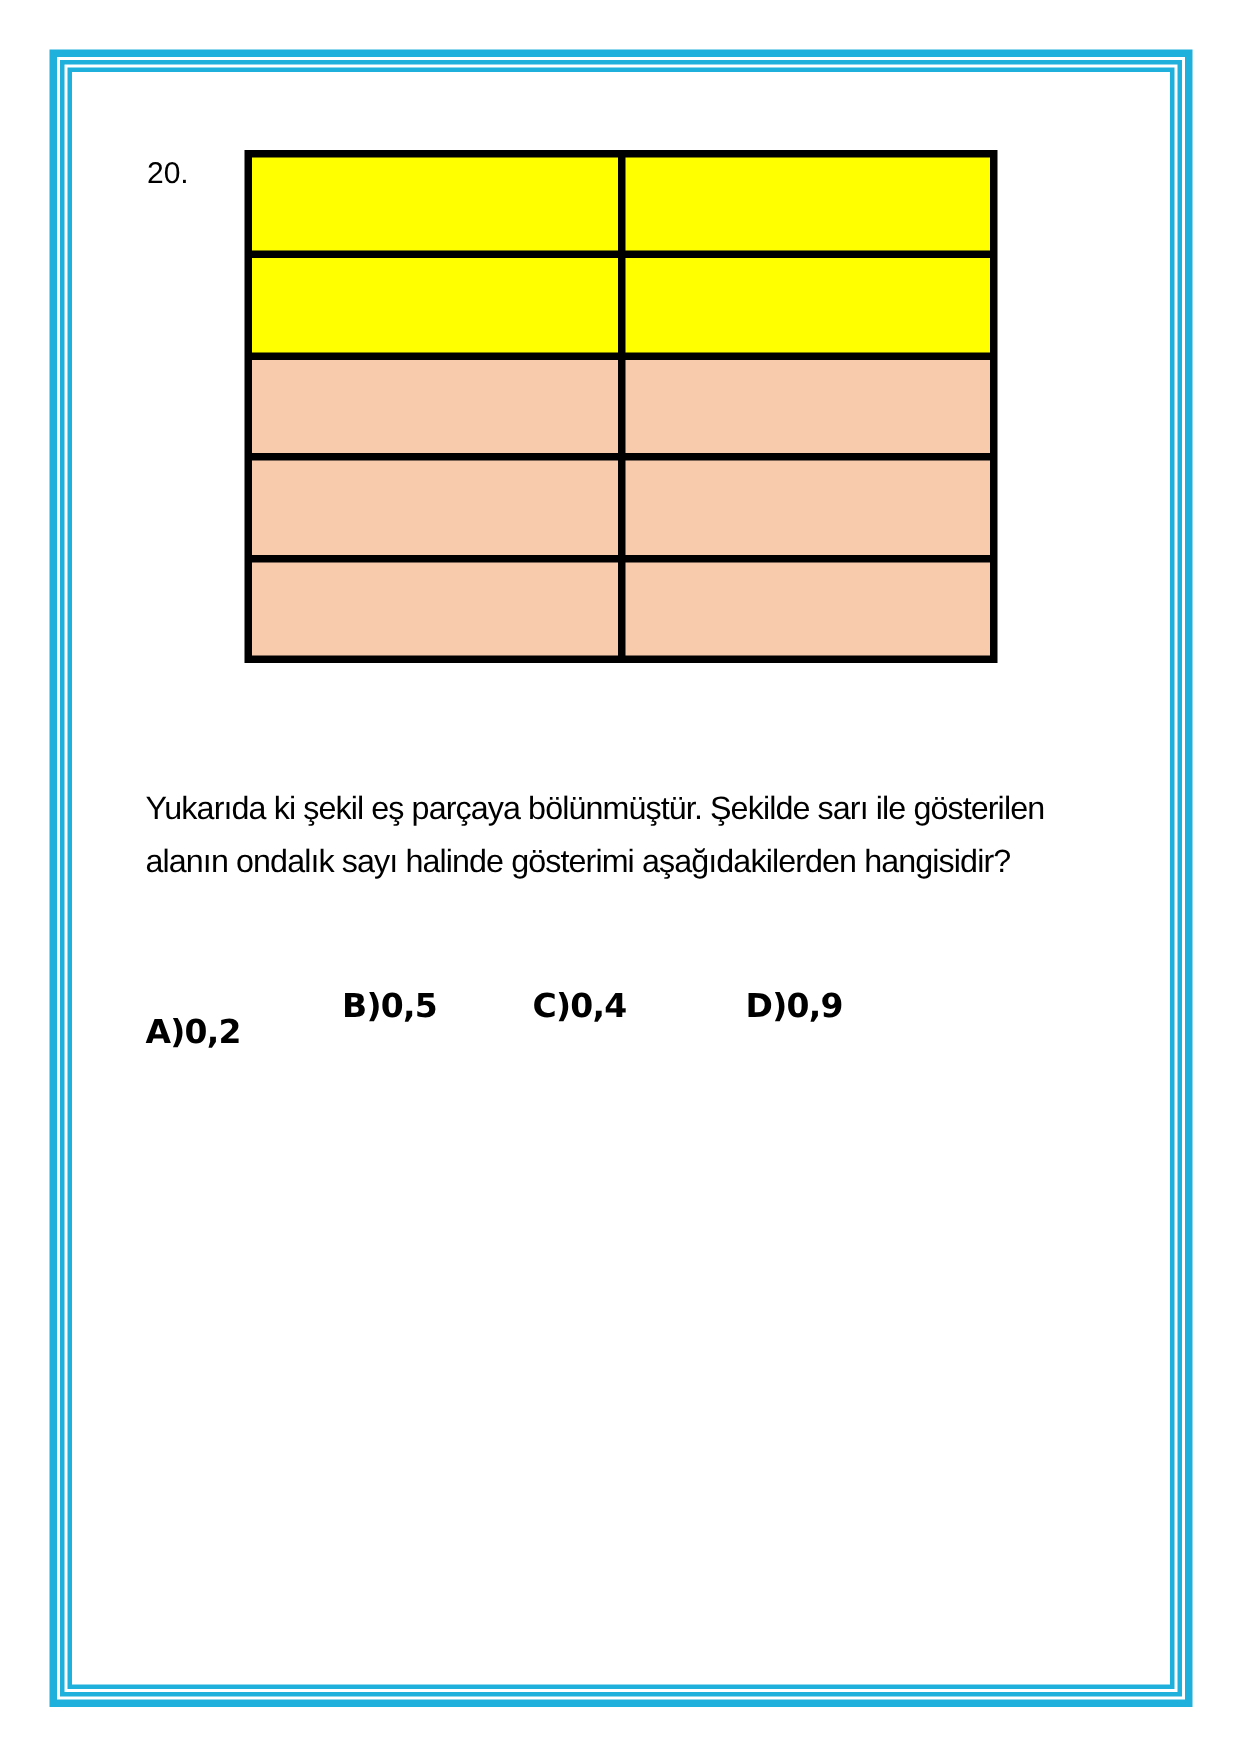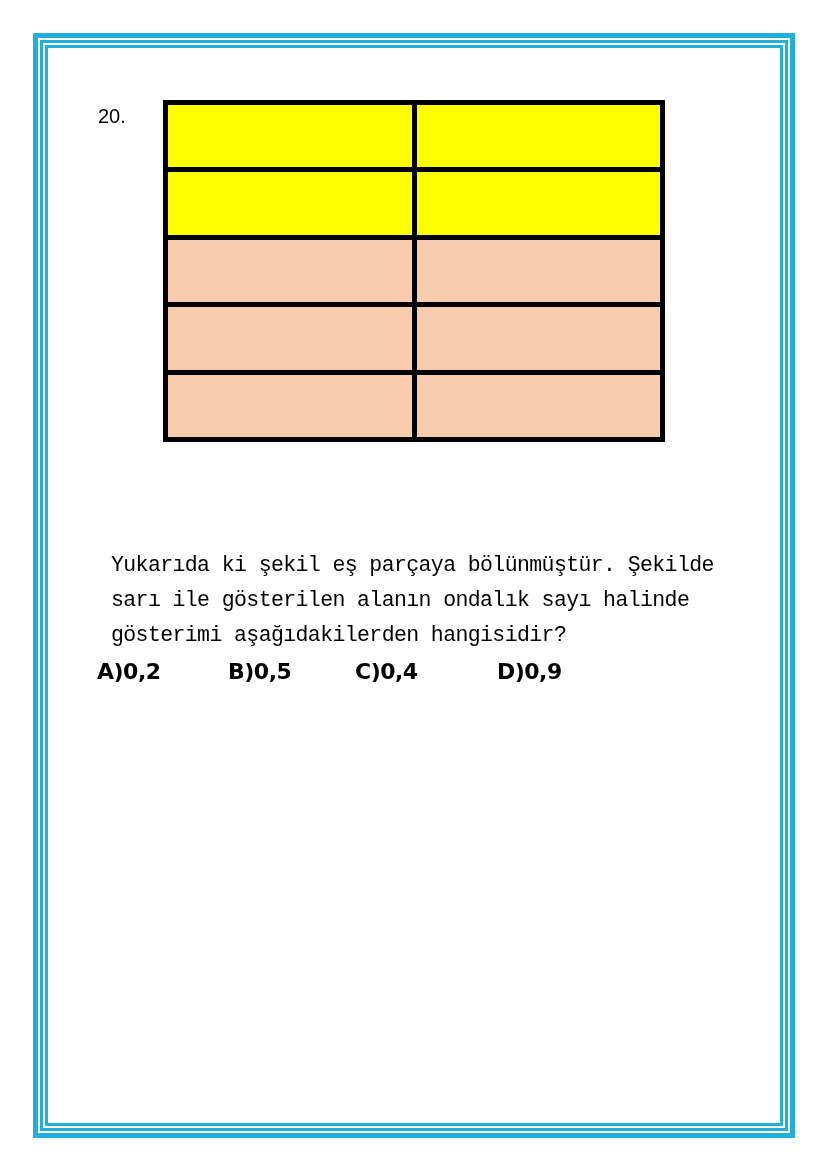--- a/index.html
+++ b/index.html
@@ -63,27 +63,26 @@
       padding: 5px;
     }
     .cell {
       width: 100%;
       height: 100%;
     }
 
     .question-text {
       position: absolute;
       left: 97px;
-      top: 548px;
+      top: 522px;
       width: 640px;
       font-size: 21.5px;
       line-height: 35px;
-      font-family: Liberation Mono, monospace;
+      font-family: Liberation Sans, sans-serif;
       letter-spacing: -0.6px;
-      margin-left: 14px;
     }
 
     .options {
       position: absolute;
       left: 97px;
       top: 655px;
       height: 34px;
       width: 600px;
     }
     .option {
@@ -115,17 +114,17 @@
     <div class="cell" style="background: rgb(248, 203, 173);"></div>
     <div class="cell" style="background: rgb(248, 203, 173);"></div>
     <div class="cell" style="background: rgb(248, 203, 173);"></div>
     <div class="cell" style="background: rgb(248, 203, 173);"></div>
     <div class="cell" style="background: rgb(248, 203, 173);"></div>
   </div>
 
 <div class="question-text">Yukarıda ki şekil eş parçaya bölünmüştür. Şekilde sarı ile gösterilen alanın ondalık sayı halinde gösterimi aşağıdakilerden hangisidir?</div>
 
 <div class="options" id="options">
-    <span class="option" style="left: 0px;">A)0,2</span>
+    <span class="option" style="left: 0px; margin-top: 17px;">A)0,2</span>
     <span class="option" style="left: 131px;">B)0,5</span>
     <span class="option" style="left: 258px;">C)0,4</span>
     <span class="option" style="left: 400px;">D)0,9</span>
   </div>
 
 </body></html>

